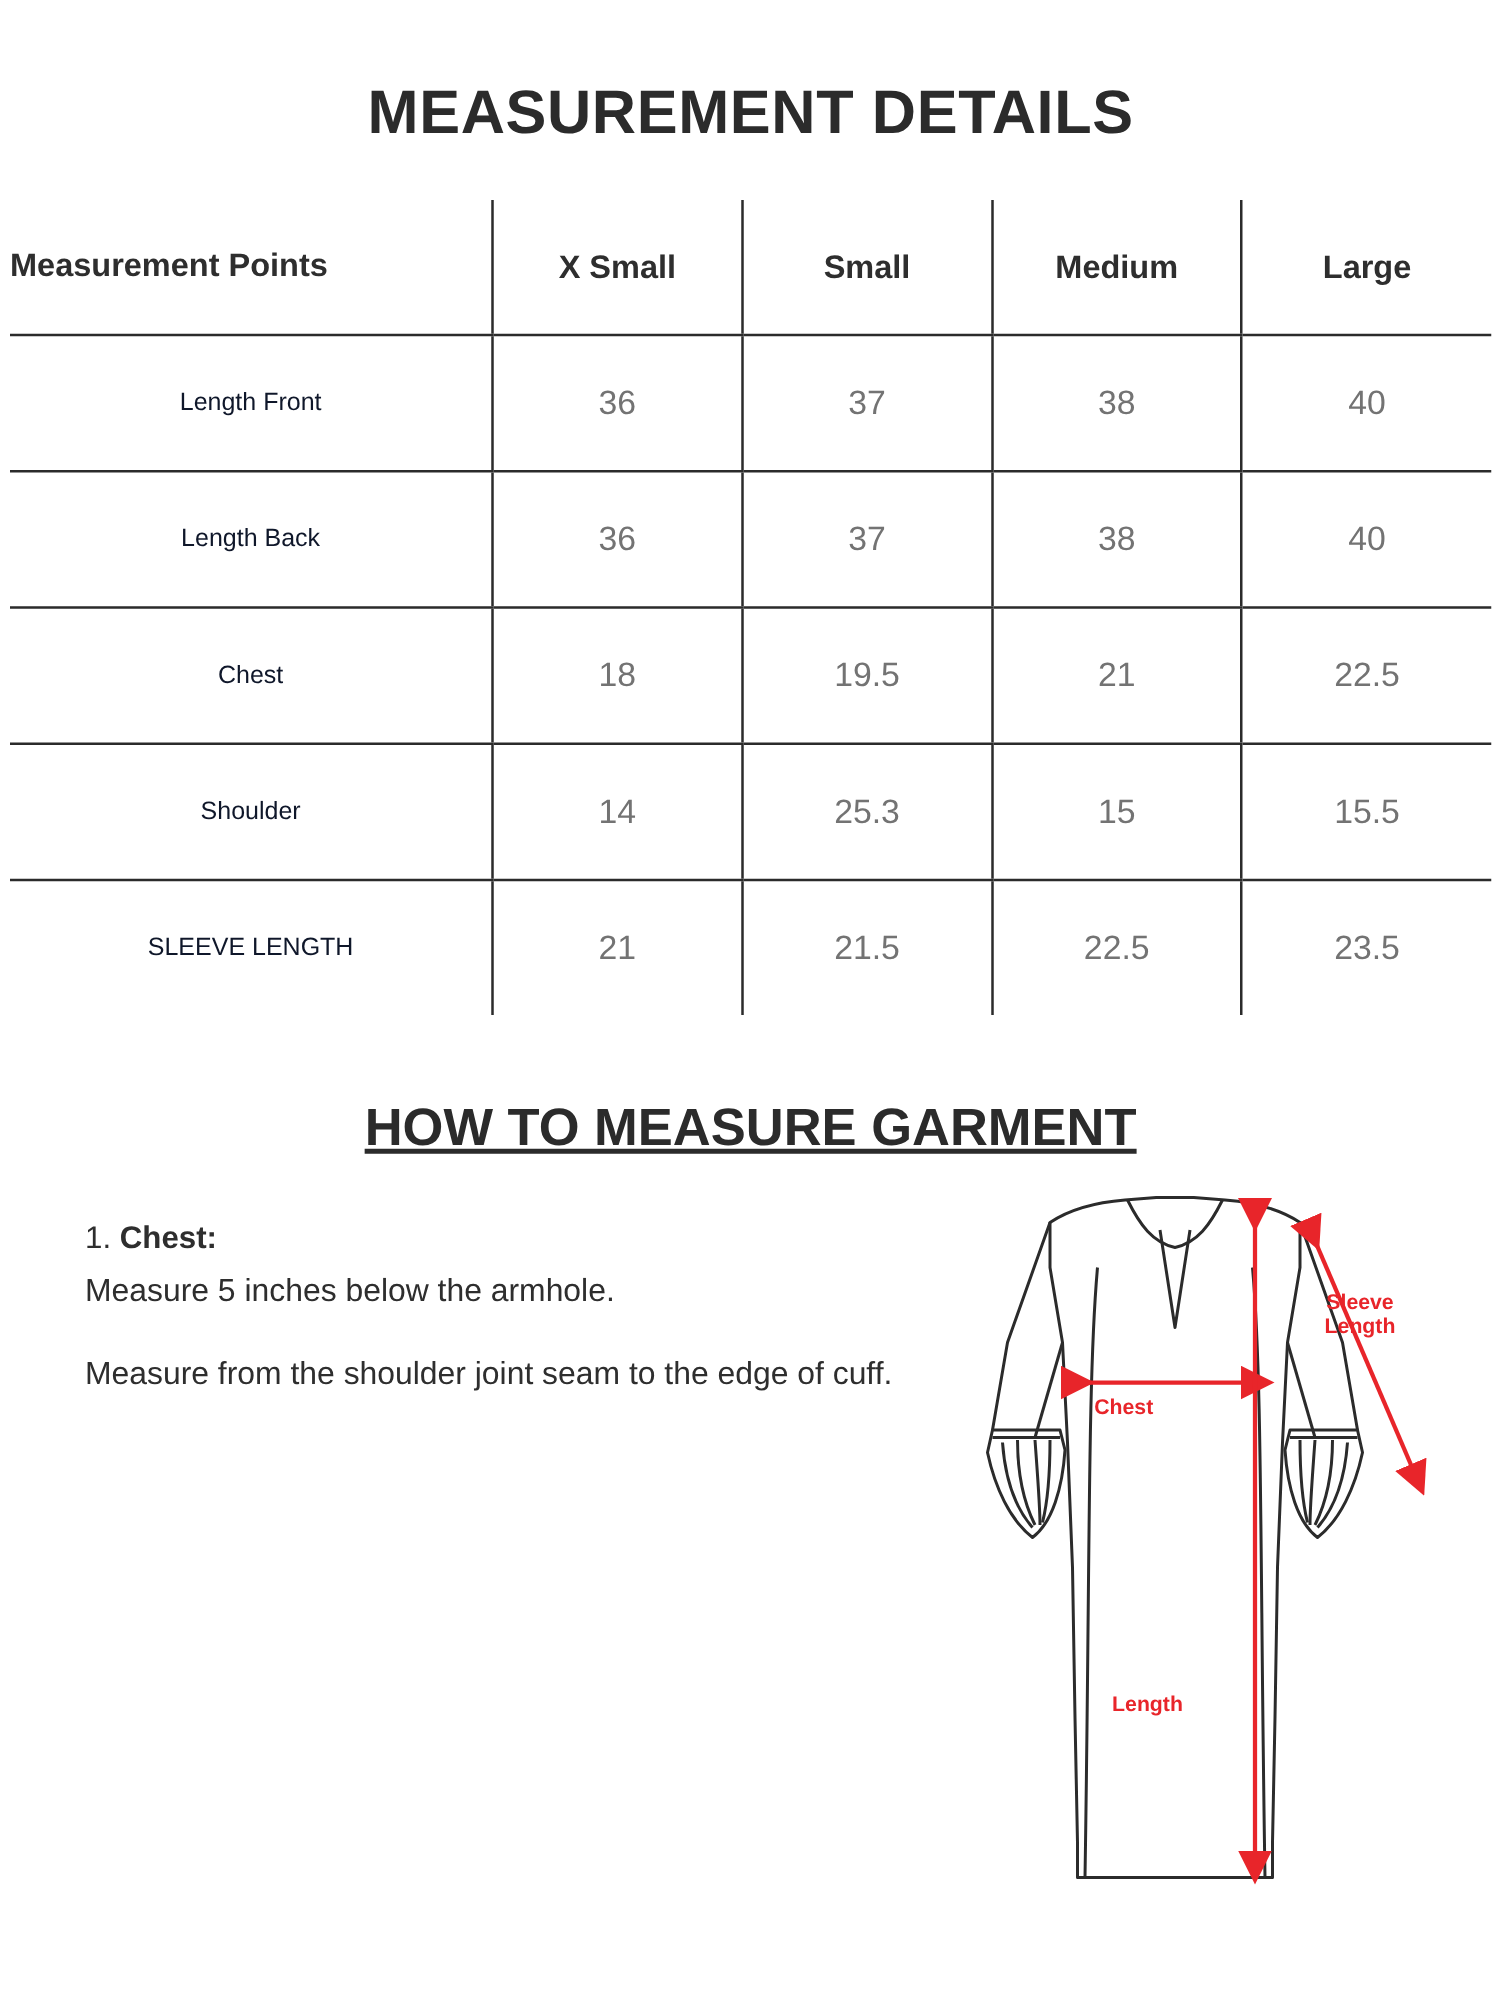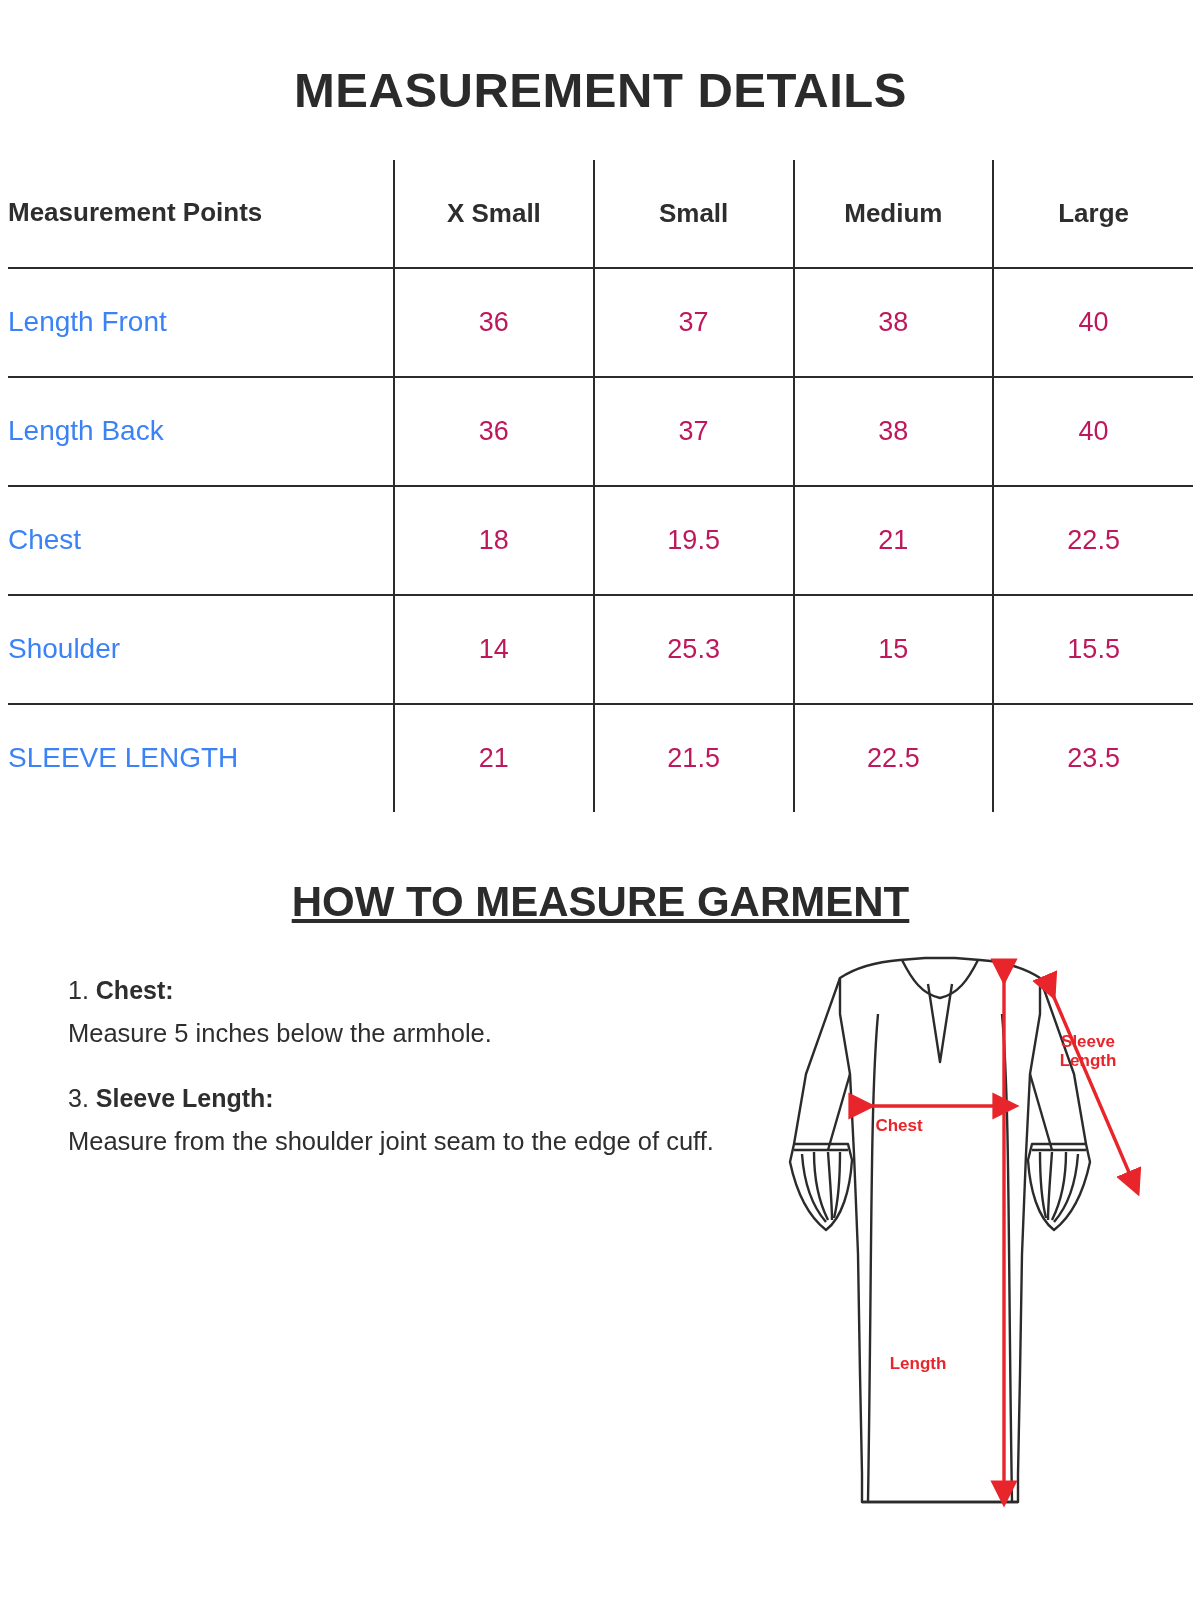--- a/index.html
+++ b/index.html
@@ -68,31 +68,31 @@
     padding-left: 8px;
     line-height: 1.3;
     width: 385px;
   }
   th.head-size {
     font-size: 26px;
     font-weight: bold;
     text-align: center;
   }
   td.point-name {
-    text-align: left;
-    font-size: 28px;
+    text-align: center;
+    font-size: 20px;
     font-weight: normal;
     padding-left: 8px;
-    color: #3b82f6;
+    color: #0f172a;
   }
   td.value {
     text-align: center;
     font-size: 27px;
     font-weight: normal;
-    color: #be185d;
+    color: #737373;
   }
 
   
   .section-title {
     text-align: center;
     font-size: 42px;
     font-weight: bold;
     color: #2b2b2b;
     margin: 66px 0 0 0;
     text-decoration: underline;
@@ -219,24 +219,20 @@
       <div class="step">
         <div class="step-head">
           <span>1.</span>
           <b>Chest:</b>
         </div>
         <div class="step-body">Measure 5 inches  below the armhole.</div>
       </div>
 
 
       <div class="step">
-        <div class="step-head">
-          <span>3.</span>
-          <b>Sleeve Length:</b>
-        </div>
         <div class="step-body">Measure from the shoulder joint seam to the edge of cuff.</div>
       </div>
 
     </div>
 
     <div class="figure">
       <svg width="420" height="560" viewBox="0 0 420 560">
         <defs>
           <marker id="arrowRed" markerWidth="8" markerHeight="8" refX="4" refY="4" orient="auto">
             <path d="M0,0 L8,4 L0,8 z" fill="#e8252a"></path>

